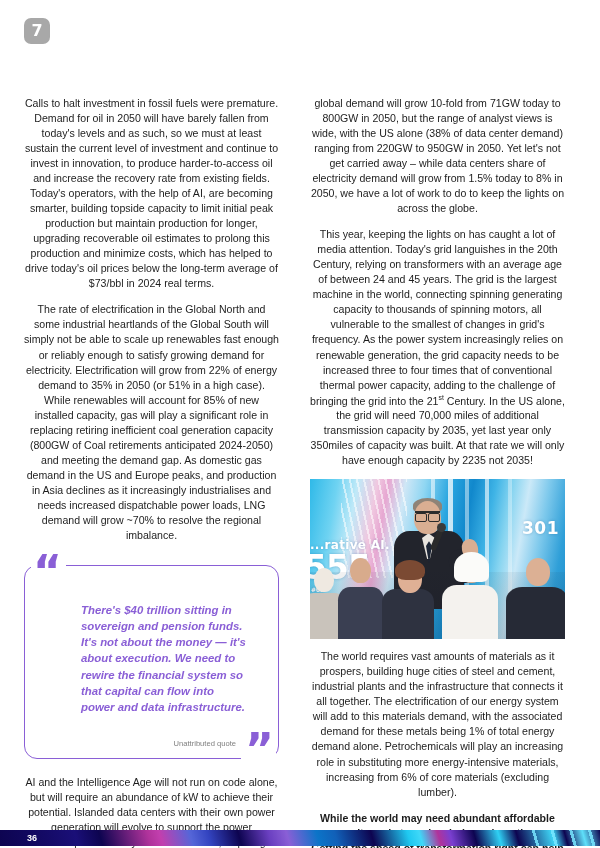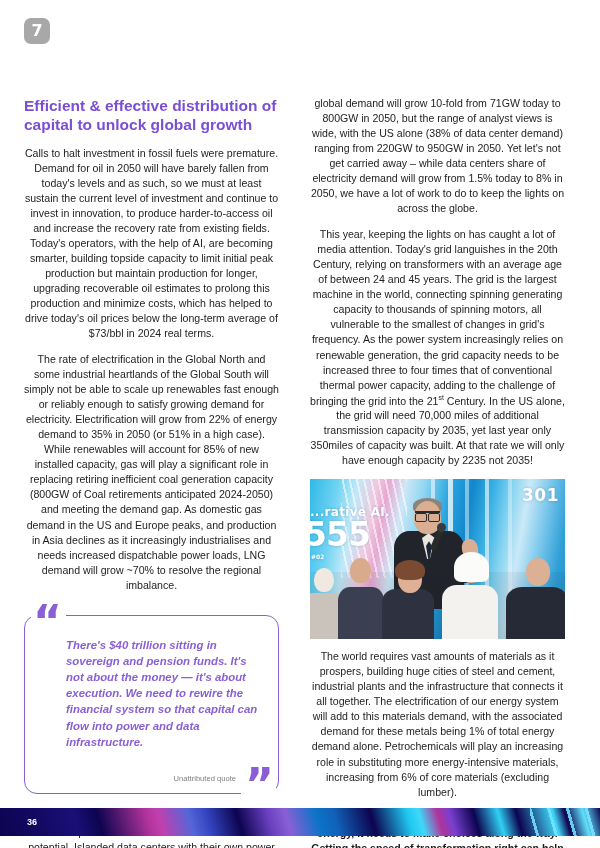--- a/index.html
+++ b/index.html
@@ -100,21 +100,21 @@
   .qmark-close {
     right: 2px; bottom: -14px;
     padding: 0 2px 0 4px;
   }
   .quote-text {
     color: #8a5fd6;
     font-style: italic;
     font-weight: bold;
     font-size: 11.4px;
     line-height: 1.42;
-    margin: 1px;
+    margin: 16px;
   }
   .quote-attr {
     text-align: right;
     color: #808080;
     font-size: 7.6px;
     margin-top: 24px;
     padding-right: 26px;
   }
 
   
@@ -167,20 +167,21 @@
     background: repeating-linear-gradient(78deg,
       rgba(255,255,255,0.55) 0 2px,
       rgba(255,255,255,0.0) 2px 7px);
   }
   .scr-txt {
     position: absolute;
     color: #ffffff;
     font-weight: bold;
     font-family: "DejaVu Sans", sans-serif;
     text-shadow: 0 0 3px rgba(0,80,140,0.35);
+    margin-top: 33px;
   }
   .scr-txt-a { left: 0px; top: 26px; font-size: 12px; letter-spacing: 0.3px; }
   .scr-txt-b { left: -6px; top: 36px; font-size: 33px; letter-spacing: -1px; }
   .scr-txt-c { left: 1px; top: 74px; font-size: 6px; }
   .scr-txt-d { right: 6px; top: 6px; font-size: 17px; letter-spacing: 0.5px; }
 
   .audience {
     position: absolute; left: 0; bottom: 0; width: 100%; height: 42%;
     background: linear-gradient(to bottom, rgba(30,34,48,0.06), rgba(20,22,32,0.18));
   }
@@ -242,22 +243,22 @@
     width: 6px; height: 24px; background: #2a2a2a; border-radius: 3px;
     transform: rotate(22deg);
   }
   .mic-head {
     position: absolute; left: 127px; top: 44px;
     width: 9px; height: 9px; background: #3a3a3a; border-radius: 50%;
   }
 
   
   .footer {
-    position: absolute; left: 0; bottom: 12px;
-    width: 600px; height: 28px;
+    position: absolute; left: 0; bottom: 2px;
+    width: 600px; height: 16px;
     background: #10055c;
     overflow: hidden;
   }
   .footer-stripes {
     position: absolute; inset: 0;
     background:
       repeating-linear-gradient(74deg,
         rgba(255,255,255,0) 0 26px,
         rgba(255,255,255,0) 26px 26px),
       linear-gradient(74deg,
@@ -294,21 +295,20 @@
 <body>
 
 <div class="page">
 
   <div class="header">
     <div class="section-badge">7</div>
   </div>
 
   <div class="col col-left">
 
-    <h2 class="sub-head">Efficient &amp; effective distribution of capital to unlock global growth</h2>
 
     <p class="body">Calls to halt investment in fossil fuels were premature. Demand for oil in 2050 will have barely fallen from today's levels and as such, so we must at least sustain the current level of investment and continue to invest in innovation, to produce harder-to-access oil and increase the recovery rate from existing fields. Today's operators, with the help of AI, are becoming smarter, building topside capacity to limit initial peak production but maintain production for longer, upgrading recoverable oil estimates to prolong this production and minimize costs, which has helped to drive today's oil prices below the long-term average of $73/bbl in 2024 real terms.</p>
     <p class="body">The rate of electrification in the Global North and some industrial heartlands of the Global South will simply not be able to scale up renewables fast enough or reliably enough to satisfy growing demand for electricity. Electrification will grow from 22% of energy demand to 35% in 2050 (or 51% in a high case). While renewables will account for 85% of new installed capacity, gas will play a significant role in replacing retiring inefficient coal generation capacity (800GW of Coal retirements anticipated 2024-2050) and meeting the demand gap. As domestic gas demand in the US and Europe peaks, and production in Asia declines as it increasingly industrialises and needs increased dispatchable power loads, LNG demand will grow ~70% to resolve the regional imbalance.</p>
 
     <div class="pullquote-wrap">
       <div class="pullquote-box">
         <span class="qmark qmark-open">“</span>
         <p class="quote-text">There's $40 trillion sitting in sovereign and pension funds. It's not about the money — it's about execution. We need to rewire the financial system so that capital can flow into power and data infrastructure.</p>
         <div class="quote-attr">Unattributed quote</div>
         <span class="qmark qmark-close">”</span>

